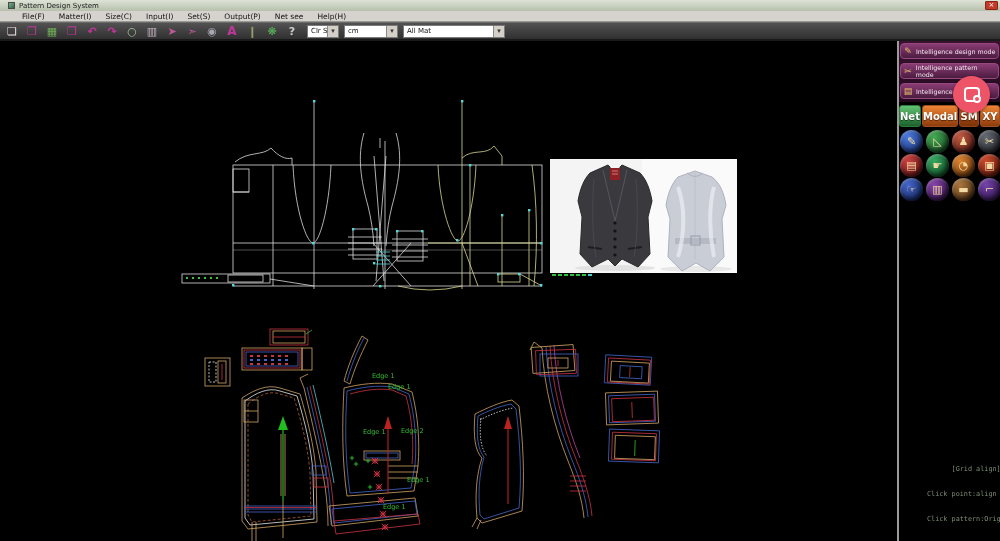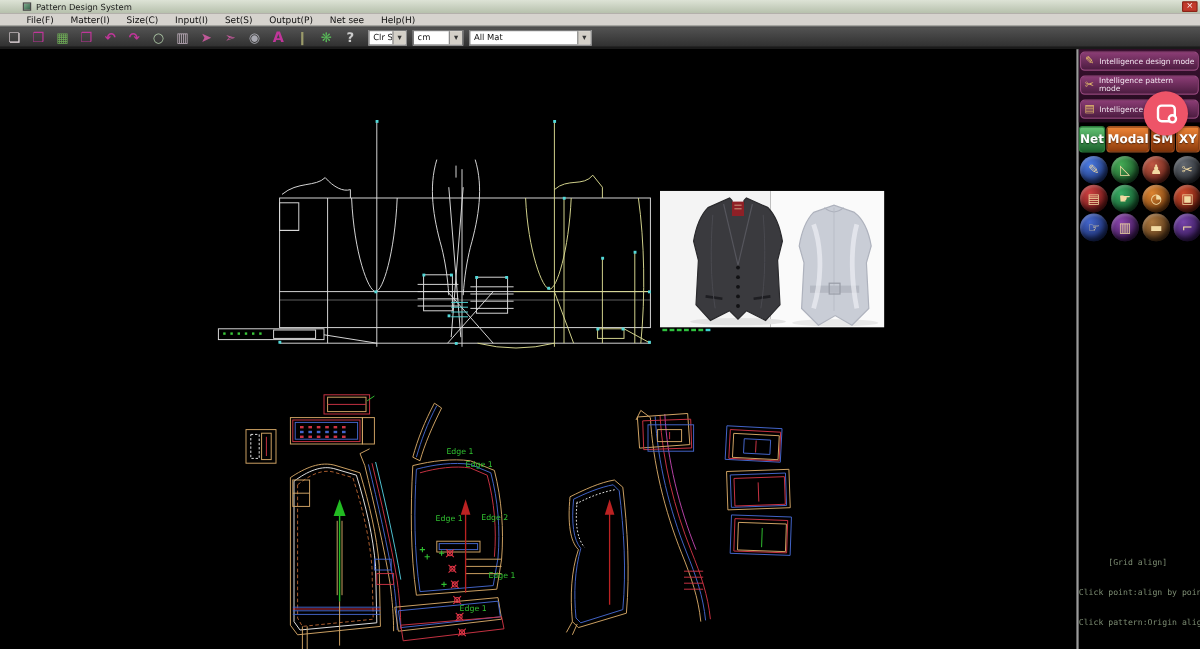--- a/index.html
+++ b/index.html
@@ -2,21 +2,21 @@
 <html><head>
 <meta charset="utf-8">
 <style>
   * { box-sizing: border-box; margin: 0; padding: 0; }
   body { background:#000; font-family:"DejaVu Sans", sans-serif; }
   #app { position:relative; width:1000px; height:541px; overflow:hidden; background:#000; }
 
   
   .titlebar { position:absolute; left:0; top:0; width:1000px; height:11px;
     background:linear-gradient(#dde3d6,#b6c0ac); display:flex; align-items:center;
-    gap:4px; padding-left:19px; font-size:7px; color:#1b1b1b; }
+    gap:4px; padding-left:8px; font-size:7px; color:#1b1b1b; }
   .app-icon { width:7px; height:7px; background:linear-gradient(135deg,#7fae8e,#35624a); border:1px solid #4a4a4a; }
   .title-path { color:#2a2a2a; }
   .close-btn { position:absolute; right:2px; top:1px; width:13px; height:9px; background:#c23a2b;
     border:1px solid #8a2418; color:#fff; font-size:7px; line-height:7px; text-align:center; border-radius:1px; cursor:default; }
 
   
   .menubar { position:absolute; left:0; top:11px; width:1000px; height:11px; background:#d6d3ce;
     border-bottom:1px solid #9a9a94; display:flex; align-items:center; padding-left:15px;
     font-size:7.5px; color:#101010; }
   .menu-item { padding:0 7px; height:11px; line-height:11px; }
@@ -28,21 +28,21 @@
   .ti { width:20px; text-align:center; font-size:11px; line-height:15px; }
   .t0{color:#e8dce0}.t1{color:#c0369a}.t2{color:#6fae57}.t3{color:#c0369a}
   .t4{color:#c0369a;font-weight:bold}.t5{color:#c0369a;font-weight:bold}
   .t6{color:#a9c3a2}.t7{color:#c3b3c0}.t8{color:#c05898}.t9{color:#c05898}
   .t10{color:#a8a8b0}.t11{color:#c0369a;font-weight:bold;font-size:12px}
   .t12{color:#9a9a6a}.t13{color:#58b858}.t14{color:#cccccc;font-weight:bold}
   .combo { height:13px; background:#fff; border:1px solid #7a7a7a; margin-left:5px;
     font-size:7px; color:#111; display:flex; align-items:center; padding-left:3px; position:relative; }
   .combo::after { content:"▾"; position:absolute; right:0; top:0; width:10px; height:11px;
     background:#d4d0c8; border-left:1px solid #8a8a8a; font-size:7px; line-height:11px; text-align:center; color:#333; }
-  .combo-1{width:32px}.combo-2{width:42px}.combo-3{width:102px}
+  .combo-1{width:32px}.combo-2{width:54px}.combo-3{width:102px}
 
   
   .canvas { position:absolute; left:0; top:41px; width:897px; height:500px; background:#000; overflow:hidden; }
   .watermark { position:absolute; left:345px; top:248px; font-size:26px; color:#969696; letter-spacing:0.5px; }
   .svg-abs { position:absolute; }
   .dash-row { position:absolute; left:552px; top:233px; display:flex; gap:2px; }
   .dash-row i { display:block; width:4px; height:2px; background:#2fc23f; }
   .dash-row i.cy { background:#3fd0d0; }
   .divider { position:absolute; left:897px; top:41px; width:2px; height:500px; background:#9a9a9a; }
 
@@ -79,21 +79,21 @@
 
   .img-badge { position:absolute; left:953px; top:76px; width:37px; height:37px; border-radius:50%;
     background:#ee5468; z-index:6; display:flex; align-items:center; justify-content:center; box-shadow:0 1px 3px #00000066; }
   .badge-frame { width:16px; height:15px; border:2px solid #fff; border-radius:4px; position:relative; }
   .badge-lens { position:absolute; right:-3px; bottom:-3px; width:8px; height:8px; border:2px solid #fff;
     border-radius:50%; background:#ee5468; }
 
   .help-text { position:absolute; left:899px; top:448px; width:101px; height:88px; overflow:hidden;
     font-family:"DejaVu Sans Mono", monospace; font-size:6.8px; line-height:8.4px;
     color:#7d8d73; white-space:pre; }
-  .help-text div { height:8.4px; }
+  .help-text div { height:8.4px;margin-left:28px; }
 </style>
 </head>
 <body>
 
 <div id="app">
 
   <div class="titlebar">
     <span class="app-icon"></span>
     <span>Pattern Design System</span>
     <span class="close-btn">×</span>

